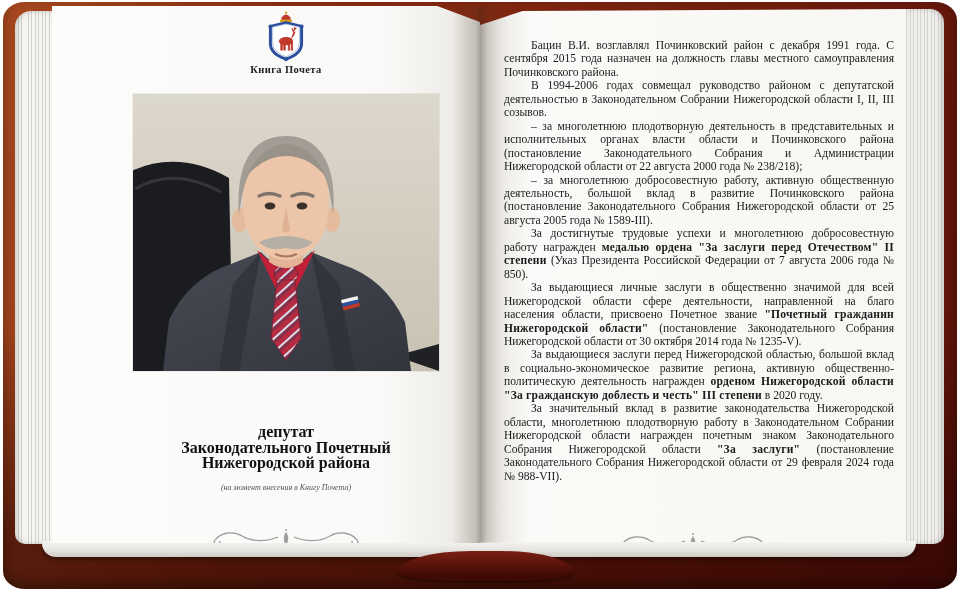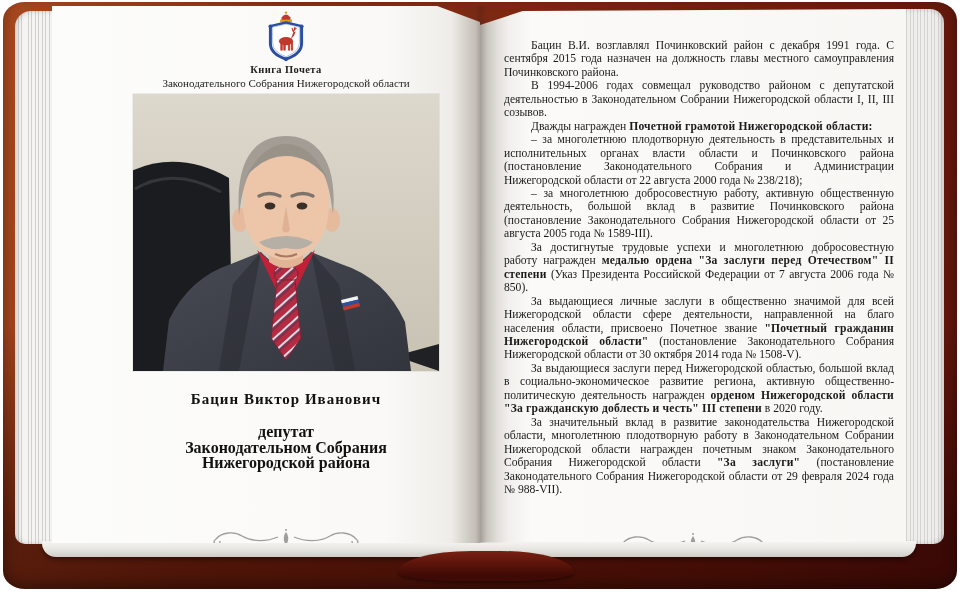--- a/index.html
+++ b/index.html
@@ -111,21 +111,20 @@
             <rect x="33" y="45" width="2" height="9"></rect>
             <rect x="37" y="44" width="2" height="10"></rect>
             <ellipse cx="30" cy="42" rx="9.5" ry="5.5" stroke="none"></ellipse>
             <path d="M36,40 L40,30 L43,29 L41,34 Z" stroke="none"></path>
             <path d="M40,30 L38,24 M40,30 L42,23 M41,27 L44,24" fill="none" stroke-width="1.4"></path>
           </g>
         </svg>
       </div>
 
       <div class="hdr1">Книга Почета</div>
-      <div class="hdr2">Законодательного Собрания Нижегородской области</div>
 
       <div class="photo">
         <svg width="306" height="277" viewBox="0 0 306 277">
           <defs>
             <linearGradient id="bgG" x1="0" y1="0" x2="0" y2="1">
               <stop offset="0" stop-color="#ddd8cc"></stop>
                 <stop offset="1" stop-color="#c8c2b3"></stop>
             </linearGradient>
             <linearGradient id="suitG" x1="0" y1="0" x2="1" y2="1">
               <stop offset="0" stop-color="#474a54"></stop>
@@ -175,52 +174,51 @@
           <ellipse cx="169" cy="112" rx="5.4" ry="3.4" fill="#3b312b"></ellipse>
 
           <path d="M153,112 L149,136 Q153,141 157,136 Z" fill="#e0b294"></path>
 
           <path d="M126,148 Q153,136 180,148 Q171,158 153,154 Q135,158 126,148 Z" fill="#b5afa6"></path>
 
           <path d="M142,160 Q153,165 164,160" fill="none" stroke="#a9795f" stroke-width="2"></path>
         </svg>
       </div>
 
-      <div class="person-name">Бацин Виктор Иванович</div>
 
       <div class="position">
         <span>депутат</span><br>
-        <span>Законодательном Собрания</span><br>
+        <span>Законодательного Почетный</span><br>
         <span>Нижегородской района</span>
       </div>
 
+      <div class="note">(на момент внесения в Книгу Почета)</div>
 
       <div class="flourish">
         <svg width="160" height="20" viewBox="0 0 160 20" fill="none" stroke="#9e9e9e" stroke-width="1.3">
           <path d="M10,11 C16,4 28,3 36,8 C46,14 60,14 72,9"></path>
           <path d="M150,11 C144,4 132,3 124,8 C114,14 100,14 88,9"></path>
           <path d="M10,11 q-4,3 0,5 q4,1 4,-3"></path>
           <path d="M150,11 q4,3 0,5 q-4,1 -4,-3"></path>
           <path d="M80,4 C83,8 83,13 80,17 C77,13 77,8 80,4 Z" fill="#9e9e9e" stroke="none"></path>
           <circle cx="80" cy="2" r="1" fill="#9e9e9e" stroke="none"></circle>
         </svg>
       </div>
 
     </div>
   </div>
 
   <div class="page page-right">
     <div class="pr-inner">
         <p class="bio-p"><span>Бацин В.И. возглавлял Починковский район с декабря 1991 года. С сентября 2015 года назначен на должность главы местного самоуправления Починковского района.</span></p>
         <p class="bio-p"><span>В 1994-2006 годах совмещал руководство районом с депутатской деятельностью в Законодательном Собрании Нижегородской области I, II, III созывов.</span></p>
-        <p class="bio-p"><span>Дважды награжден </span><b>Почетной грамотой Нижегородской области:</b></p>
         <p class="bio-p"><span>– за многолетнюю плодотворную деятельность в представительных и исполнительных органах власти области и Починковского района (постановление Законодательного Собрания и Администрации Нижегородской области от 22 августа 2000 года № 238/218);</span></p>
         <p class="bio-p"><span>– за многолетнюю добросовестную работу, активную общественную деятельность, большой вклад в развитие Починковского района (постановление Законодательного Собрания Нижегородской области от 25 августа 2005 года № 1589-III).</span></p>
         <p class="bio-p"><span>За достигнутые трудовые успехи и многолетнюю добросовестную работу награжден </span><b>медалью ордена "За заслуги перед Отечеством" II степени</b><span> (Указ Президента Российской Федерации от 7 августа 2006 года № 850).</span></p>
-        <p class="bio-p"><span>За выдающиеся личные заслуги в общественно значимой для всей Нижегородской области сфере деятельности, направленной на благо населения области, присвоено Почетное звание </span><b>"Почетный гражданин Нижегородской области"</b><span> (постановление Законодательного Собрания Нижегородской области от 30 октября 2014 года № 1508-V).</span></p>
+        <p class="bio-p"><span>За выдающиеся личные заслуги в общественно значимой для всей Нижегородской области сфере деятельности, направленной на благо населения области, присвоено Почетное звание </span><b>"Почетный гражданин Нижегородской области"</b><span> (постановление Законодательного Собрания Нижегородской области от 30 октября 2014 года № 1235-V).</span></p>
         <p class="bio-p"><span>За выдающиеся заслуги перед Нижегородской областью, большой вклад в социально-экономическое развитие региона, активную общественно-политическую деятельность награжден </span><b>орденом Нижегородской области "За гражданскую доблесть и честь" III степени</b><span> в 2020 году.</span></p>
         <p class="bio-p"><span>За значительный вклад в развитие законодательства Нижегородской области, многолетнюю плодотворную работу в Законодательном Собрании Нижегородской области награжден почетным знаком Законодательного Собрания Нижегородской области </span><b>"За заслуги"</b><span> (постановление Законодательного Собрания Нижегородской области от 29 февраля 2024 года № 988-VII).</span></p>
       </div>
 
     <div class="flourish">
       <svg width="160" height="20" viewBox="0 0 160 20" fill="none" stroke="#9e9e9e" stroke-width="1.3">
         <path d="M10,11 C16,4 28,3 36,8 C46,14 60,14 72,9"></path>
         <path d="M150,11 C144,4 132,3 124,8 C114,14 100,14 88,9"></path>
         <path d="M10,11 q-4,3 0,5 q4,1 4,-3"></path>
         <path d="M150,11 q4,3 0,5 q-4,1 -4,-3"></path>

